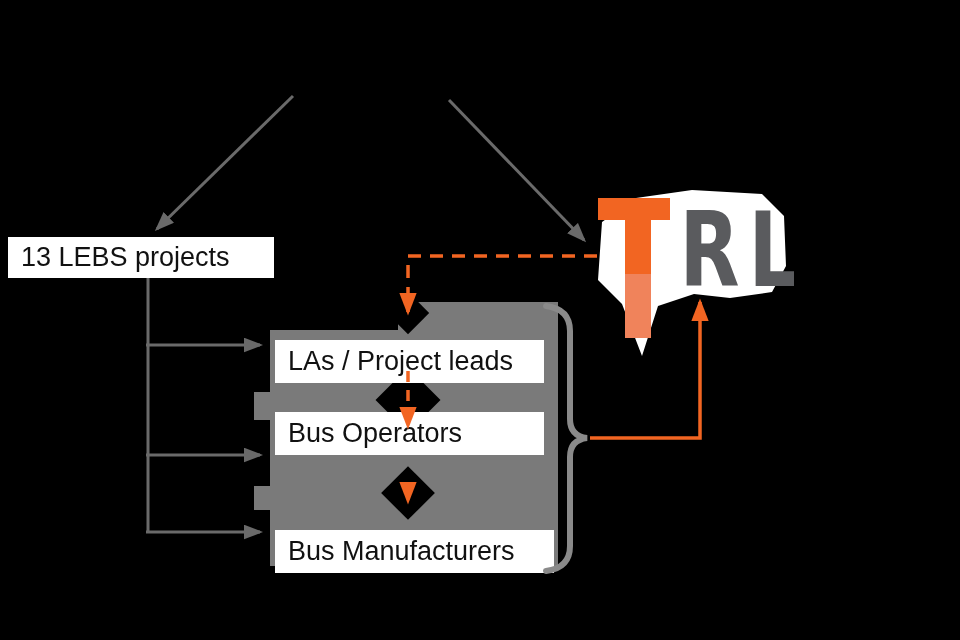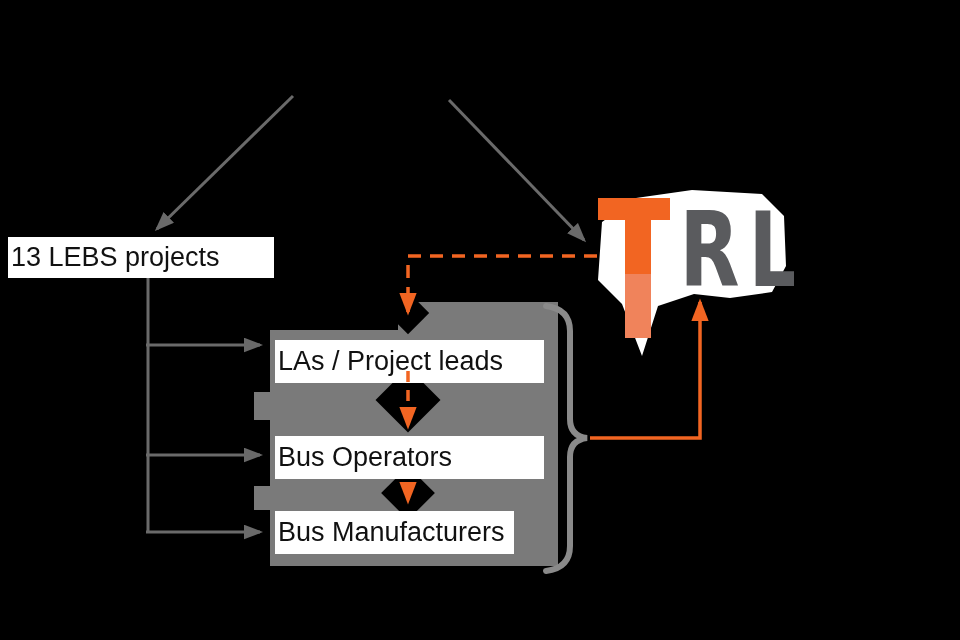--- a/index.html
+++ b/index.html
@@ -4,21 +4,21 @@
 <style>
   html,body { margin:0; padding:0; background:#000; }
   .stage {
     position:relative; width:960px; height:640px; background:#000000;
     overflow:hidden; font-family:"Liberation Sans", sans-serif;
   }
   .abs { position:absolute; }
   .node {
     position:absolute; background:#ffffff; color:#111111;
     font-size:27px; line-height:1; display:flex; align-items:center;
-    padding-left:3px; box-sizing:border-box; white-space:nowrap;
+    padding-left:13px; box-sizing:border-box; white-space:nowrap;
   }
   .panel { position:absolute; background:#7a7a7a; }
   .tab { position:absolute; background:#7a7a7a; }
   .diamond { position:absolute; background:#000000; transform:rotate(45deg); }
   .topbox { position:absolute; background:#000000; }
   svg { display:block; }
   .overlay { position:absolute; left:0; top:0; pointer-events:none; }
 </style>
 </head>
 <body>
@@ -35,24 +35,24 @@
   <div class="diamond" style="left:393px; top:298px; width:30px; height:30px;"></div>
   <div class="diamond" style="left:385px; top:377px; width:46px; height:46px;"></div>
   <div class="diamond" style="left:389px; top:474px; width:38px; height:38px;"></div>
 
   <div class="node" style="left:8px; top:237px; width:266px; height:41px;">
     <span>13 LEBS projects</span>
   </div>
   <div class="node" style="left:275px; top:324px; width:269px; height:43px;margin-top:16px;">
     <span>LAs / Project leads</span>
   </div>
-  <div class="node" style="left:275px; top:436px; width:269px; height:43px;">
+  <div class="node" style="left:275px; top:412px; width:269px; height:43px;">
     <span>Bus Operators</span>
   </div>
-  <div class="node" style="left:275px; top:511px; width:239px; height:43px;">
+  <div class="node" style="left:275px; top:530px; width:279px; height:43px;">
     <span>Bus Manufacturers</span>
   </div>
 
   <div class="abs" style="left:594px; top:186px; width:200px; height:178px;">
     <svg width="200" height="178" viewBox="0 0 200 178">
       <polygon points="8,36 42,12 98,4 168,8 190,30 192,80 178,106 136,112 100,108 64,120 48,170 28,118 4,94" fill="#ffffff"></polygon>
 
       <rect x="4" y="12" width="72" height="22" fill="#f26522"></rect>
       <rect x="31" y="12" width="26" height="140" fill="#f26522"></rect>
       <rect x="31" y="88" width="26" height="64" fill="#f0835b"></rect>

